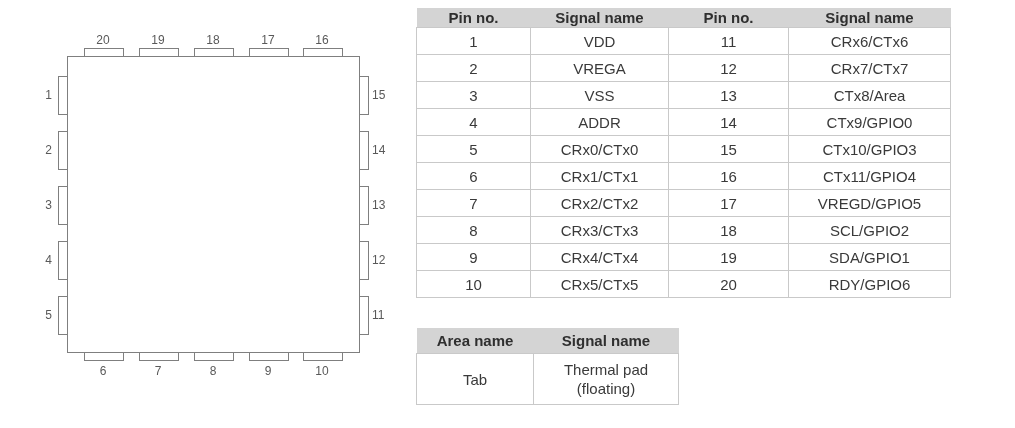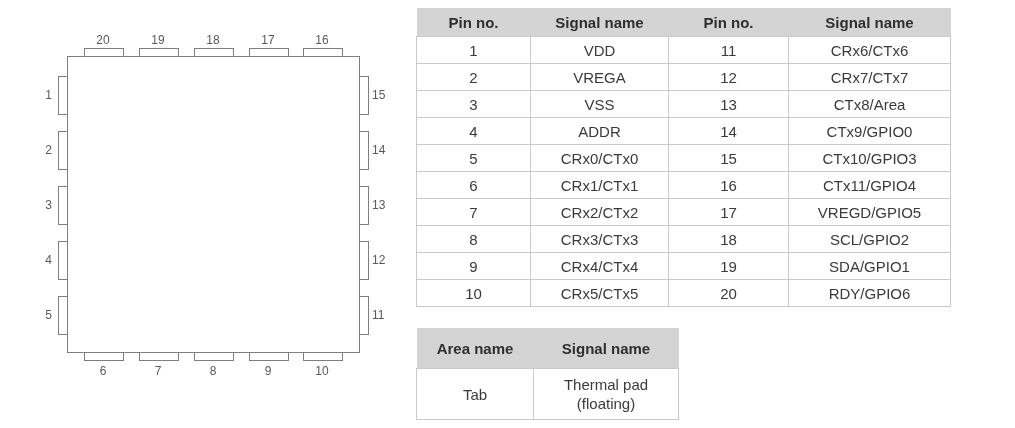--- a/index.html
+++ b/index.html
@@ -25,23 +25,23 @@
   #area-table { left: 416px; top: 328px; width: 262px; }
 
   th {
     background: #d4d4d4;
     border: none;
     font-size: 15px;
     font-weight: bold;
     color: #2f2f2f;
     text-align: center;
     padding: 0;
-    height: 28px;
+    height: 19px;
   }
-  #area-table th { height: 40px; margin-top: 27px; }
+  #area-table th { height: 25px; margin-top: 27px; }
 
   td {
     border: 1px solid #c9c9c9;
     font-size: 15px;
     color: #3a3a3a;
     text-align: center;
     vertical-align: middle;
     padding: 0;
     height: 26px;
     background: #ffffff;

